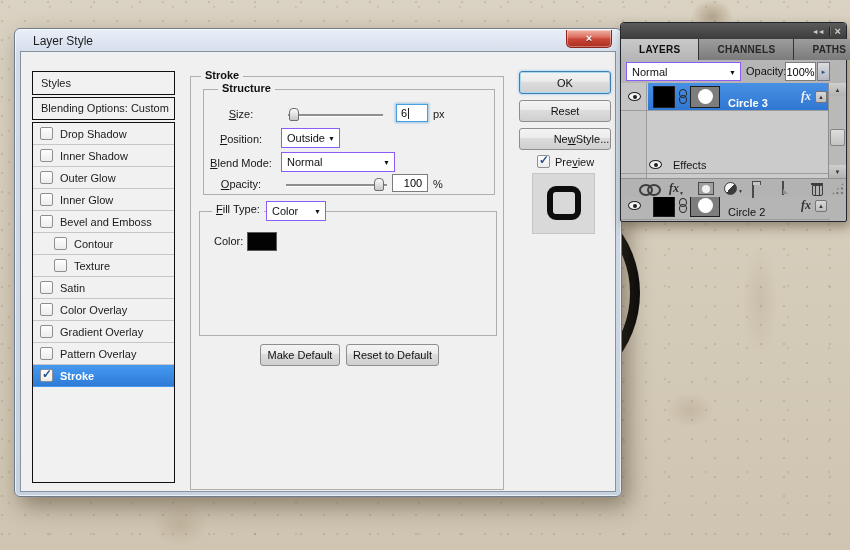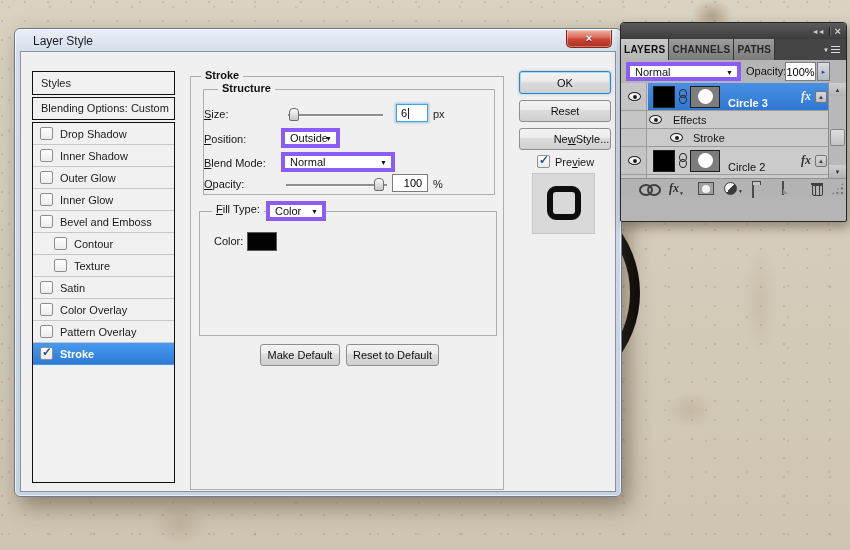--- a/index.html
+++ b/index.html
@@ -55,30 +55,30 @@
   .srow.indent { padding-left:21px; }
   .srow.sel { background:linear-gradient(180deg,#459af0,#2e7bd6); color:#fff; font-weight:bold; border-bottom-color:transparent; }
   .cb { position:relative; width:13px; height:13px; border:1px solid #8f8f8f; border-radius:2px;
         background:linear-gradient(180deg,#fefefe,#ececec); margin-right:7px; flex:none; }
   .cb .tick { position:absolute; left:1px; top:-3px; font-size:12px; font-weight:bold; color:#28508f; }
   
   .gbox { position:absolute; border:1px solid #aeaeae; }
   .glabel { position:absolute; top:-8px; left:10px; background:#f0f0f0; padding:0 4px; font-size:11px; font-weight:bold; color:#101010; }
   .glabel.norm { font-weight:normal; }
   .mn { text-decoration:underline; }
-  .frow-label { position:absolute; left:0; width:74px; text-align:left; font-size:11px; color:#161616; }
+  .frow-label { position:absolute; left:0; width:74px; text-align:center; font-size:11px; color:#161616; }
   .track { position:absolute; height:2px; background:#8f8f8f; box-shadow:0 1px 0 rgba(255,255,255,.85); }
   .sthumb { position:absolute; top:-6px; width:10px; height:13px; cursor:pointer;
             background:linear-gradient(180deg,#fbfbfb,#c7c7c7); border:1px solid #6d6d6d; border-radius:4px 4px 2px 2px; }
   .vbox { position:absolute; height:18px; background:#fff; border:1px solid #7b7b7b; font-size:11px;
           display:flex; align-items:center; padding-left:4px; }
   .vbox.center { justify-content:center; padding-left:6px; }
   .vbox.focus { border-color:#48a0e0; box-shadow:0 0 2px 1px rgba(86,162,216,.55); }
   .caret { width:1px; height:11px; background:#222; margin-left:1px; }
-  .combo { position:absolute; background:#fff; border:4px solid #8b5cf6; cursor:pointer; }
+  .combo { position:absolute; background:#fff; border:1px solid #8b5cf6; cursor:pointer; }
   .combo .txt { position:absolute; left:5px; top:50%; transform:translateY(-50%); font-size:11px; color:#111; }
   .combo .arr { position:absolute; right:4px; top:50%; transform:translateY(-50%); font-size:7px; color:#111; }
   .unit { position:absolute; font-size:11px; color:#161616; }
   .swatch { position:absolute; background:#030303; border:1px solid #5a5a5a; }
   .w7btn { position:absolute; background:linear-gradient(180deg,#f4f4f4,#ebebeb 45%,#dddddd 46%,#cfcfcf);
            border:1px solid #8e8e8e; border-radius:3px; font-size:11px; color:#111;
            display:flex; align-items:center; justify-content:center; cursor:pointer;
            font-family:"Liberation Sans",sans-serif; }
   .w7btn.default { border-color:#3c7fb1; box-shadow:inset 0 0 0 1px #a9d9f2, 0 0 3px rgba(80,160,230,.6); }
   .pv-row { position:absolute; display:flex; align-items:center; font-size:11px; color:#161616; }
@@ -88,21 +88,21 @@
   .panel { position:absolute; left:620px; top:22px; width:227px; height:200px; z-index:6;
            background:#b5b5b5; border:1px solid #23272e; border-radius:4px 4px 2px 2px;
            box-shadow:3px 5px 12px rgba(60,45,25,.45); font-size:11px; }
   .p-minibar { position:relative; height:16px; background:linear-gradient(180deg,#5a5a5a,#3c3c3c);
                border-radius:3px 3px 0 0; }
   .p-minibar .icons { position:absolute; right:5px; top:0; height:16px; display:flex; align-items:center; color:#cfcfcf; }
   .p-min-left { font-size:7px; letter-spacing:-1px; cursor:pointer; }
   .p-min-div { width:1px; height:9px; background:#1f1f1f; margin:0 5px; box-shadow:1px 0 0 rgba(255,255,255,.18); }
   .p-min-close { font-size:11px; font-weight:bold; cursor:pointer; }
   .p-tabs { position:relative; height:21px; background:#454545; display:flex; }
-  .ptab { height:21px; line-height:21px; padding:0 3px; font-size:10px; font-weight:bold; letter-spacing:.3px;
+  .ptab { height:21px; line-height:21px; padding:0 18px; font-size:10px; font-weight:bold; letter-spacing:.3px;
           color:#272727; background:linear-gradient(180deg,#9d9d9d,#7b7b7b); border-right:1px solid #333; cursor:pointer; }
   .ptab.active { background:linear-gradient(180deg,#c9c9c9,#b5b5b5); color:#0d0d0d; }
   .p-menu { margin-left:auto; display:flex; align-items:center; padding-right:6px; cursor:pointer; }
   .p-menu .tri { font-size:6px; color:#ddd; margin-right:2px; }
   .p-menu .bars { width:9px; height:7px;
     background:repeating-linear-gradient(180deg,#ddd 0 1px,transparent 1px 3px); }
   .p-blendrow { position:relative; height:23px; background:#b5b5b5; }
   .p-lockrow { position:relative; height:24px; background:#b5b5b5; border-bottom:1px solid #989898; }
   .plabel { position:absolute; color:#111; font-size:11px; }
   .pvbox { position:absolute; height:19px; background:#fff; border:1px solid #7d7d7d; font-size:11px;
@@ -234,20 +234,24 @@
         <div class="srow">
           <span class="cb"></span>
           <span>Satin</span>
         </div>
         <div class="srow">
           <span class="cb"></span>
           <span>Color Overlay</span>
         </div>
         <div class="srow">
           <span class="cb"></span>
+          <span>Gradient Overlay</span>
+        </div>
+        <div class="srow">
+          <span class="cb"></span>
           <span>Pattern Overlay</span>
         </div>
         <div class="srow sel">
           <span class="cb">
             <span class="tick">✓</span>
           </span>
           <span>Stroke</span>
         </div>
       </div>
     </div>
@@ -371,21 +375,21 @@
             <span class="circ"></span>
           </span>
         <span class="lname">Circle 3</span>
         <span class="fxbadge">fx</span>
         <span class="tribtn">
             <span>▲</span>
           </span>
       </div>
     </div>
 
-    <div class="lrow" style="height:18px;">
+    <div class="lrow" style="height:18px;margin-top:45px;">
       <div class="eyecell"></div>
       <div class="body">
         <span class="eye" style="margin-left:1px;"></span>
         <span class="subname" style="margin-left:11px;">Effects</span>
       </div>
     </div>
 
     <div class="lrow" style="height:18px;">
       <div class="eyecell"></div>
       <div class="body">

